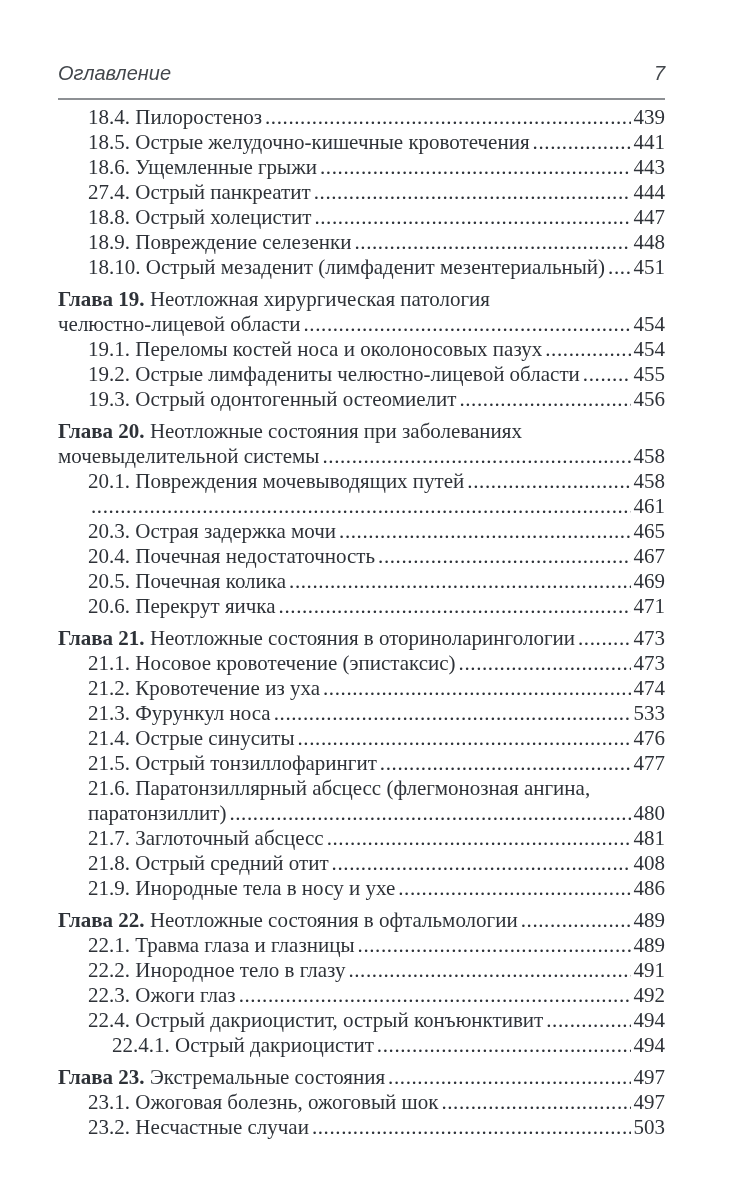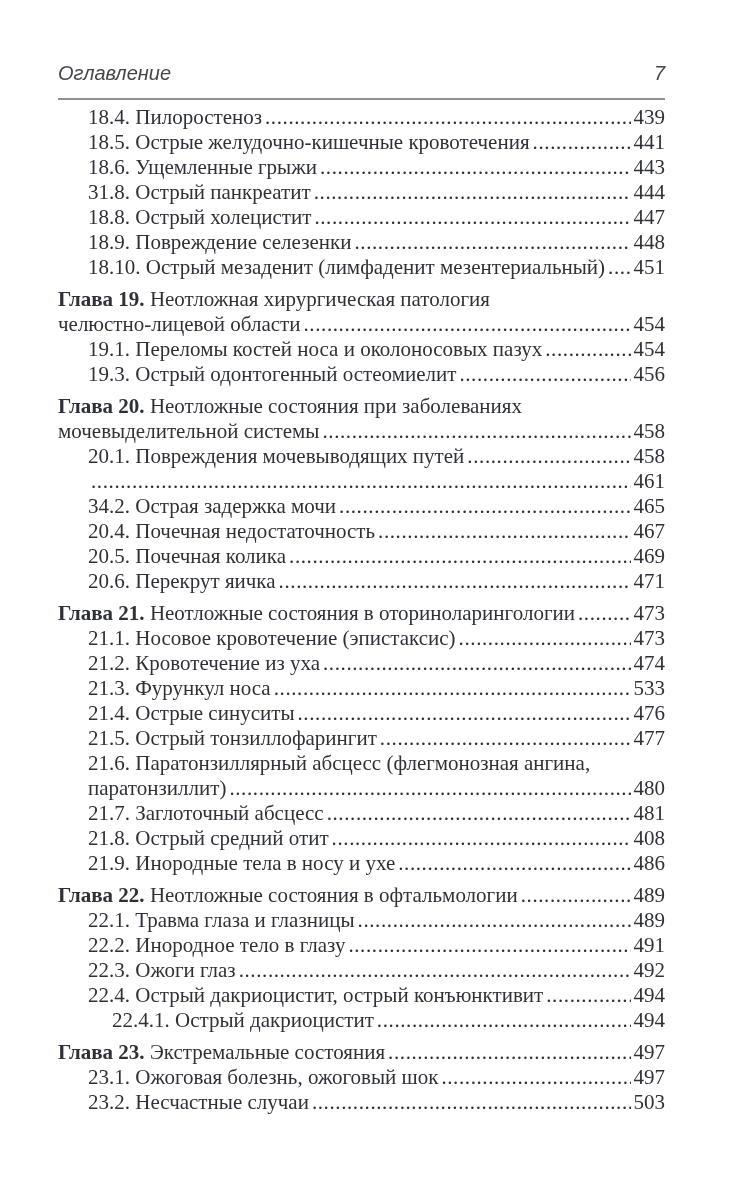--- a/index.html
+++ b/index.html
@@ -78,21 +78,21 @@
         <span class="t">18.5. Острые желудочно-кишечные кровотечения</span>
         <span class="dots"></span>
         <span class="pg">441</span>
       </div>
       <div class="row lvl1 first">
         <span class="t">18.6. Ущемленные грыжи</span>
         <span class="dots"></span>
         <span class="pg">443</span>
       </div>
       <div class="row lvl1 first">
-        <span class="t">31.8. Острый панкреатит</span>
+        <span class="t">27.4. Острый панкреатит</span>
         <span class="dots"></span>
         <span class="pg">444</span>
       </div>
       <div class="row lvl1 first">
         <span class="t">18.8. Острый холецистит</span>
         <span class="dots"></span>
         <span class="pg">447</span>
       </div>
       <div class="row lvl1 first">
         <span class="t">18.9. Повреждение селезенки</span>
@@ -111,20 +111,25 @@
         <span class="t">челюстно-лицевой области</span>
         <span class="dots"></span>
         <span class="pg">454</span>
       </div>
       <div class="row lvl1 first">
         <span class="t">19.1. Переломы костей носа и околоносовых пазух</span>
         <span class="dots"></span>
         <span class="pg">454</span>
       </div>
       <div class="row lvl1 first">
+        <span class="t">19.2. Острые лимфадениты челюстно-лицевой области</span>
+        <span class="dots"></span>
+        <span class="pg">455</span>
+      </div>
+      <div class="row lvl1 first">
         <span class="t">19.3. Острый одонтогенный остеомиелит</span>
         <span class="dots"></span>
         <span class="pg">456</span>
       </div>
       <div class="row lvl0 first">
         <span class="t"><b>Глава 20.</b> Неотложные состояния при заболеваниях</span>
       </div>
       <div class="row lvl0 cont">
         <span class="t">мочевыделительной системы</span>
         <span class="dots"></span>
@@ -133,21 +138,21 @@
       <div class="row lvl1 first">
         <span class="t">20.1. Повреждения мочевыводящих путей</span>
         <span class="dots"></span>
         <span class="pg">458</span>
       </div>
       <div class="row lvl1 first">
         <span class="dots"></span>
         <span class="pg">461</span>
       </div>
       <div class="row lvl1 first">
-        <span class="t">34.2. Острая задержка мочи</span>
+        <span class="t">20.3. Острая задержка мочи</span>
         <span class="dots"></span>
         <span class="pg">465</span>
       </div>
       <div class="row lvl1 first">
         <span class="t">20.4. Почечная недостаточность</span>
         <span class="dots"></span>
         <span class="pg">467</span>
       </div>
       <div class="row lvl1 first">
         <span class="t">20.5. Почечная колика</span>

